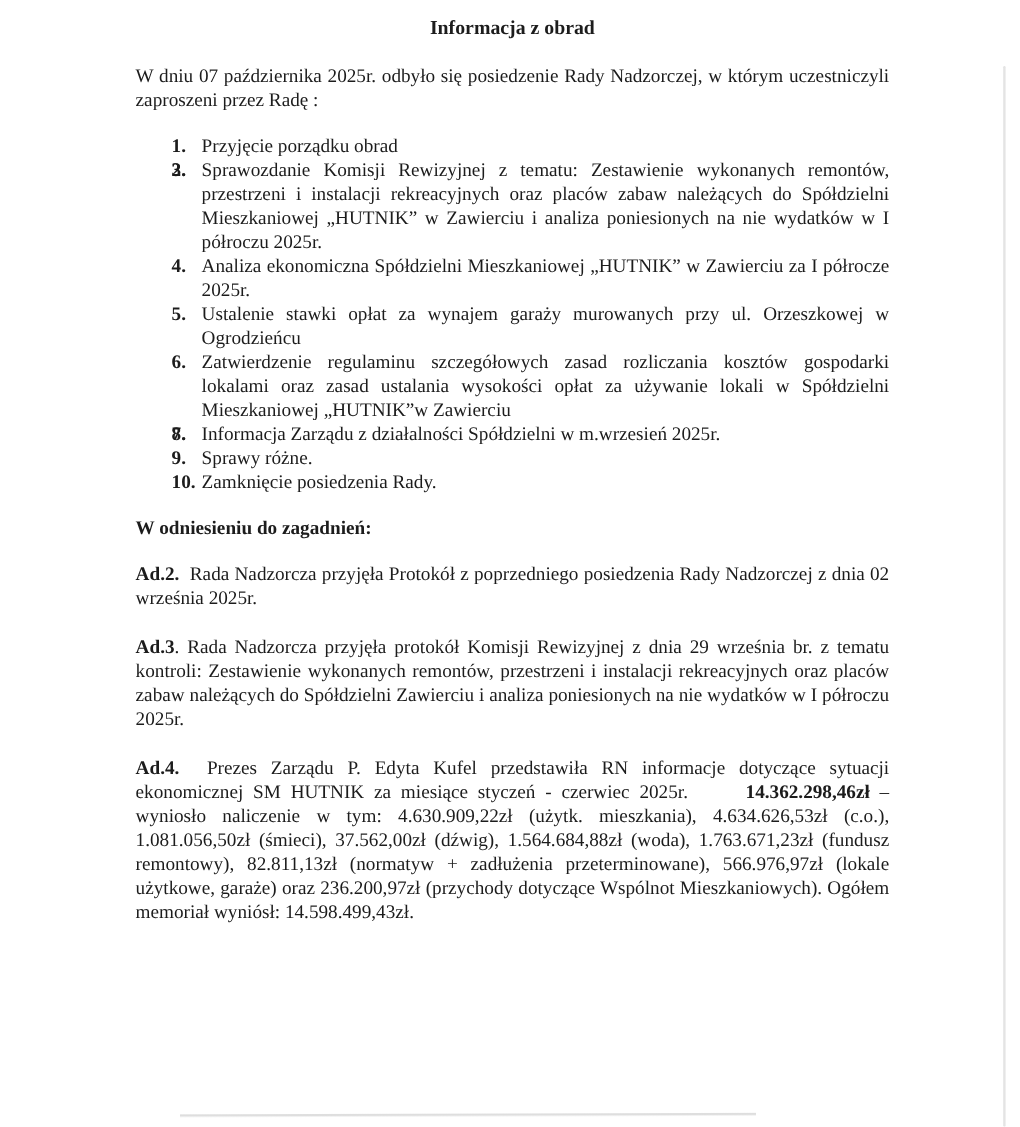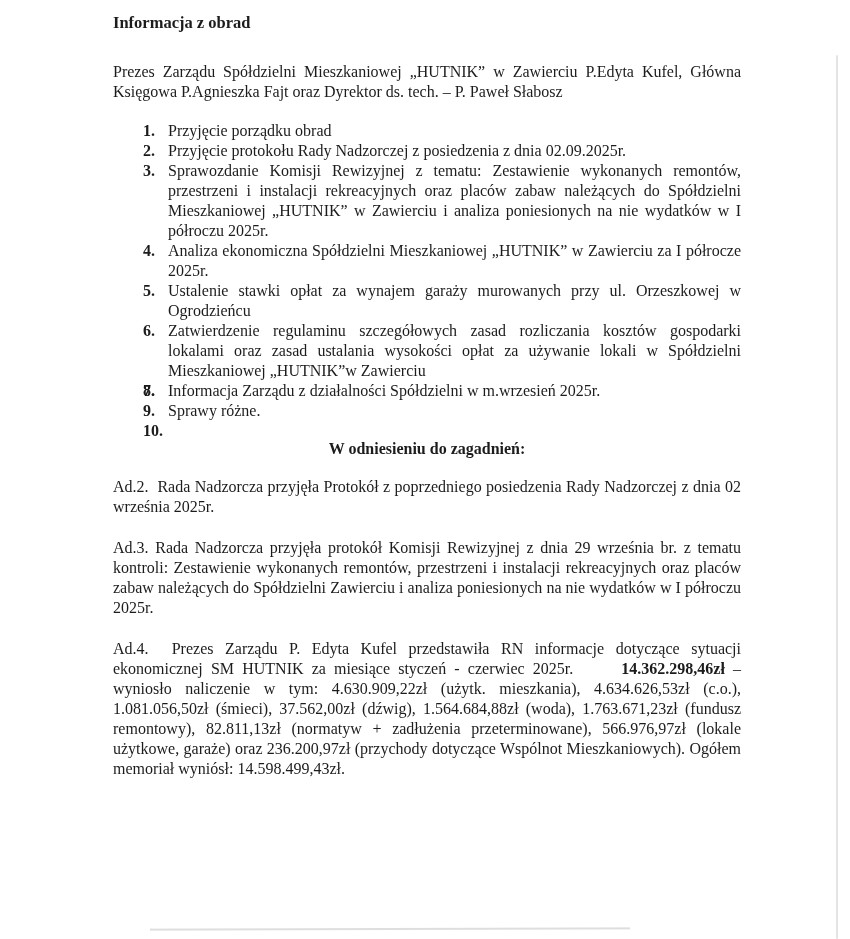--- a/index.html
+++ b/index.html
@@ -16,24 +16,25 @@
     color: #1c1c1c;
     -webkit-font-smoothing: antialiased;
   }
   .page {
     position: absolute;
     left: 113px;
     top: 12px;
     width: 628px;
   }
   .title-block {
+    text-align: center;
     font-weight: bold;
     font-size: 16.5px;
     line-height: 21px;
-    margin-bottom: 9px;
+    margin-bottom: 21px;
   }
   p, .para {
     font-size: 16px;
     line-height: 20px;
     text-align: justify;
     margin: 0 0 19px 0;
   }
   .para-tight { margin-bottom: 13px; }
   ol.agenda {
     list-style: none;
@@ -52,23 +53,23 @@
     left: 30px;
     width: 25px;
     font-weight: bold;
     text-align: left;
   }
   .section-heading {
     font-weight: bold;
     font-size: 16px;
     line-height: 20px;
     margin: 0 0 18px 0;
-    text-align: center;
+    text-align: left;
   }
-  .res-label { font-weight: normal; }
+  .res-label { font-weight: bold; }
   .amount-bold { font-weight: bold; margin-left: 48px; }
   .resolution { margin-bottom: 21px; }
   .resolution:last-child { margin-bottom: 0; }
 
   
   .scan-edge-right {
     position: absolute;
     right: 12px;
     top: 55px;
     bottom: 0;
@@ -89,35 +90,35 @@
 </style>
 </head>
 <body>
 
 <div class="page">
 
   <div class="title-block">
     <div>Informacja z obrad</div>
   </div>
 
-  <p class="para"><br><span>Prezes Zarządu Spółdzielni Mieszkaniowej „HUTNIK” w Zawierciu P.Edyta Kufel, Główna Księgowa P.Agnieszka Fajt oraz Dyrektor ds. tech. – P. Paweł Słabosz</span></p>
+  <p class="para"><span>W dniu 07 października 2025r. odbyło się posiedzenie Rady Nadzorczej, w którym uczestniczyli  zaproszeni przez Radę :</span><br></p>
 
 
 
   <ol class="agenda">
     <li><span class="num">1.</span><span>Przyjęcie porządku  obrad</span></li>
-    <li><span class="num">2.</span><span>Przyjęcie protokołu Rady Nadzorczej z posiedzenia z dnia 02.09.2025r.</span></li>
+    <li><span class="num">2.</span></li>
     <li><span class="num">3.</span><span>Sprawozdanie Komisji Rewizyjnej z tematu: Zestawienie wykonanych remontów, przestrzeni i instalacji rekreacyjnych oraz placów zabaw należących do Spółdzielni Mieszkaniowej „HUTNIK” w Zawierciu i analiza poniesionych na nie wydatków w I półroczu 2025r.</span></li>
     <li><span class="num">4.</span><span>Analiza ekonomiczna Spółdzielni Mieszkaniowej „HUTNIK” w Zawierciu za I półrocze 2025r.</span></li>
     <li><span class="num">5.</span><span>Ustalenie stawki opłat za wynajem garaży murowanych przy ul. Orzeszkowej w Ogrodzieńcu</span></li>
     <li><span class="num">6.</span><span>Zatwierdzenie regulaminu szczegółowych zasad rozliczania kosztów gospodarki lokalami oraz zasad ustalania wysokości opłat za używanie lokali w Spółdzielni Mieszkaniowej „HUTNIK”w Zawierciu</span></li>
     <li><span class="num">7.</span></li>
     <li><span class="num">8.</span><span>Informacja Zarządu z działalności Spółdzielni w m.wrzesień 2025r.</span></li>
     <li><span class="num">9.</span><span>Sprawy różne.</span></li>
-    <li><span class="num">10.</span></li>
+    <li><span class="num">10.</span><span>Zamknięcie posiedzenia Rady.</span></li>
   </ol>
 
   <p class="section-heading">W odniesieniu do zagadnień:</p>
 
   <p class="para resolution"><span class="res-label">Ad.2.</span>&nbsp; <span>Rada Nadzorcza przyjęła Protokół z poprzedniego posiedzenia Rady Nadzorczej z dnia 02 września 2025r.</span></p>
 
   <p class="para resolution"><span class="res-label">Ad.3</span><span>. Rada Nadzorcza przyjęła protokół Komisji Rewizyjnej z dnia 29 września br. z tematu kontroli: Zestawienie wykonanych remontów, przestrzeni i instalacji rekreacyjnych oraz placów zabaw należących do Spółdzielni Zawierciu i analiza poniesionych na nie wydatków w I półroczu 2025r.</span></p>
 
   <p class="para resolution"><span class="res-label">Ad.4.</span>&nbsp; <span>Prezes Zarządu P. Edyta Kufel przedstawiła RN informacje  dotyczące sytuacji ekonomicznej SM HUTNIK za miesiące styczeń - czerwiec 2025r.</span><span class="amount-bold">14.362.298,46zł</span><span> – wyniosło naliczenie w tym: 4.630.909,22zł (użytk. mieszkania), 4.634.626,53zł (c.o.), 1.081.056,50zł (śmieci), 37.562,00zł (dźwig), 1.564.684,88zł (woda), 1.763.671,23zł (fundusz remontowy), 82.811,13zł (normatyw + zadłużenia przeterminowane), 566.976,97zł (lokale użytkowe, garaże) oraz 236.200,97zł (przychody dotyczące Wspólnot Mieszkaniowych). Ogółem memoriał wyniósł: 14.598.499,43zł.</span></p>
 

